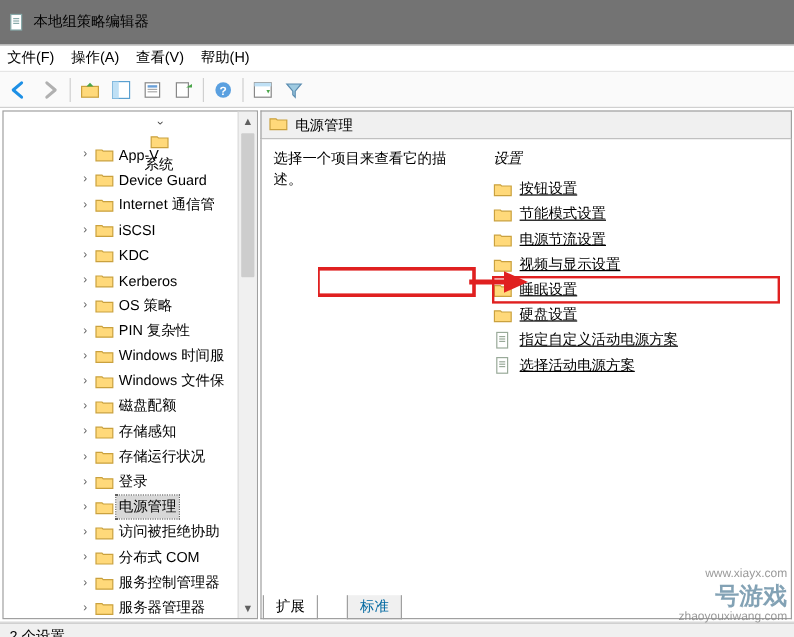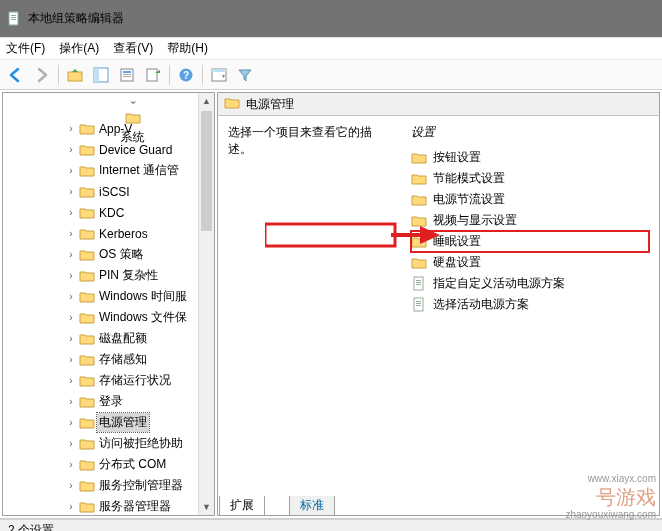--- a/index.html
+++ b/index.html
@@ -119,20 +119,21 @@
   }
   .desc-col { flex: 0 0 155px; }
   .settings-col { flex: 1; }
   .settings-header { margin-bottom: 6px; font-style: italic; }
   .setting-row {
     display: flex;
     align-items: center;
     height: 21px;
     gap: 6px;
     cursor: default;
+    text-decoration: underline;
   }
   .setting-row.highlight {
     outline: 2px solid #e02020;
     outline-offset: -1px;
     padding-right: 30px;
   }
   .setting-icon { width: 16px; display: flex; justify-content: center; }
   .tabs {
     position: absolute;
     left: 2px;
@@ -168,21 +169,21 @@
   .watermark {
     position: absolute;
     right: 6px;
     bottom: 10px;
     font-size: 10px;
     color: #888;
     text-align: right;
     line-height: 1.2;
     opacity: .85;
   }
-  .watermark .big { font-size: 20px; font-weight: normal; color: #c2410c; opacity: .6; }
+  .watermark .big { font-size: 20px; font-weight: bold; color: #0c4a6e; opacity: .6; }
   .scrollbar-v {
     position: absolute;
     right: 0; top: 0; bottom: 0;
     width: 16px;
     background: #f0f0f0;
     border-left: 1px solid #dcdcdc;
   }
   .sb-btn {
     height: 16px;
     display: flex; align-items: center; justify-content: center;

